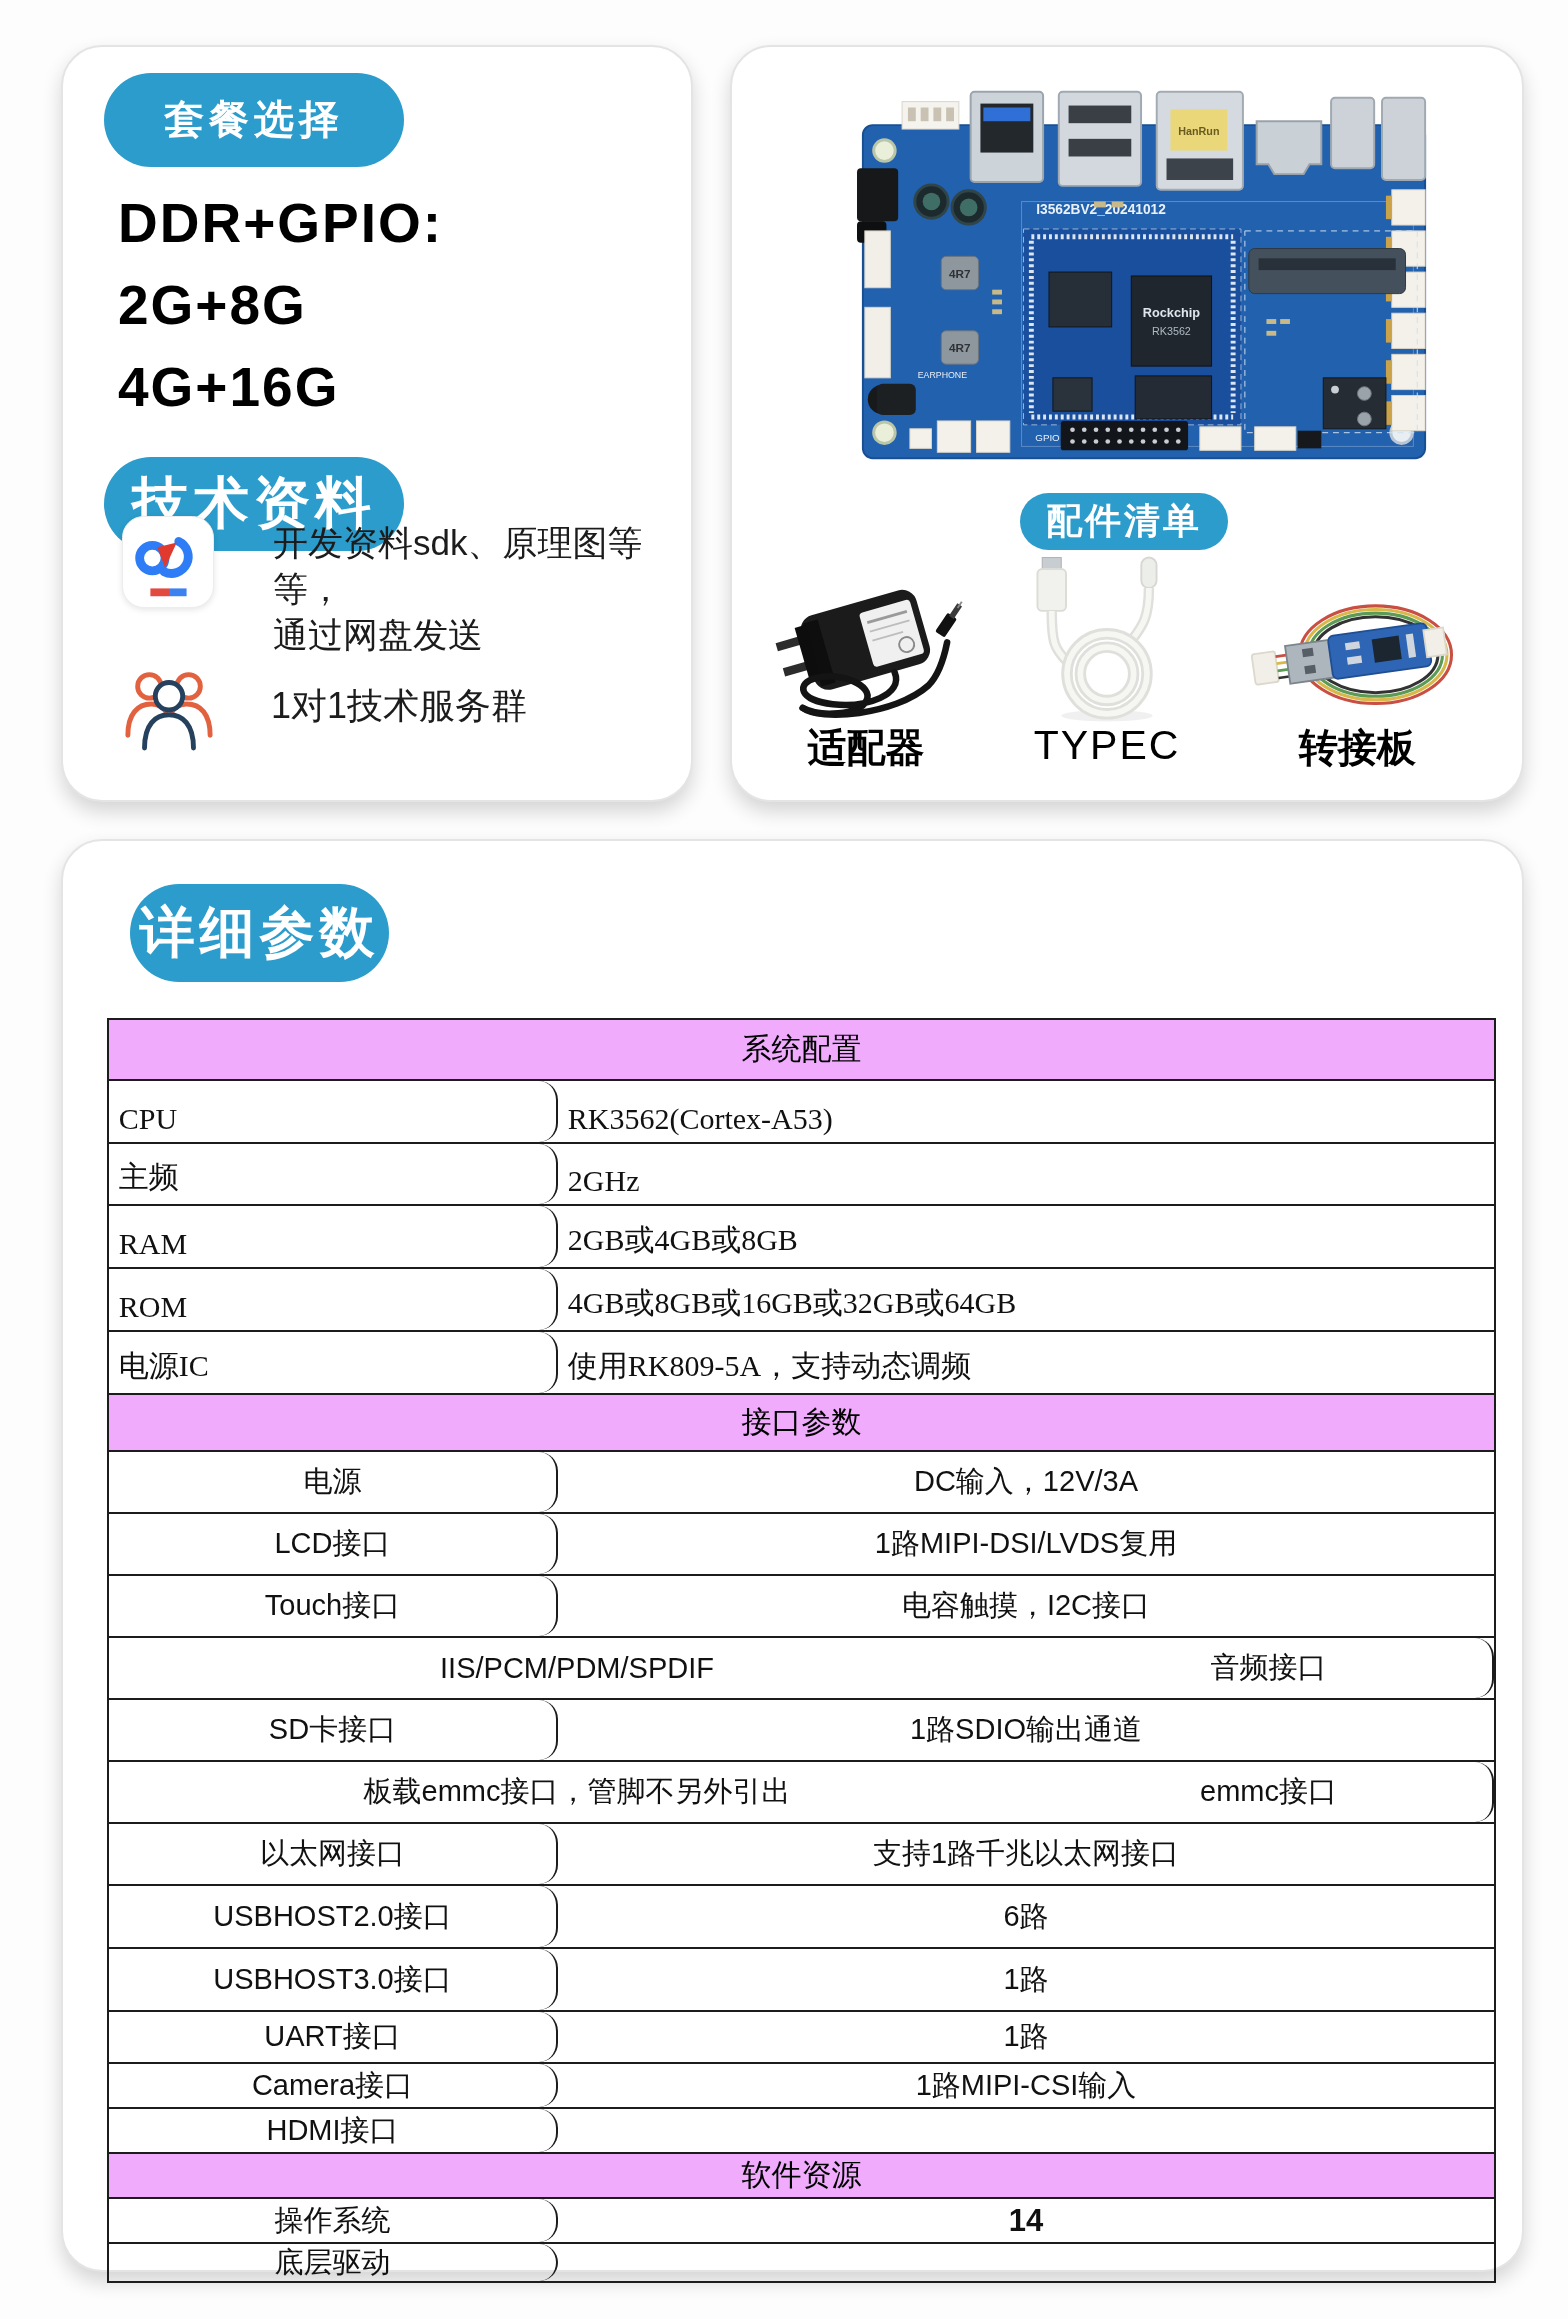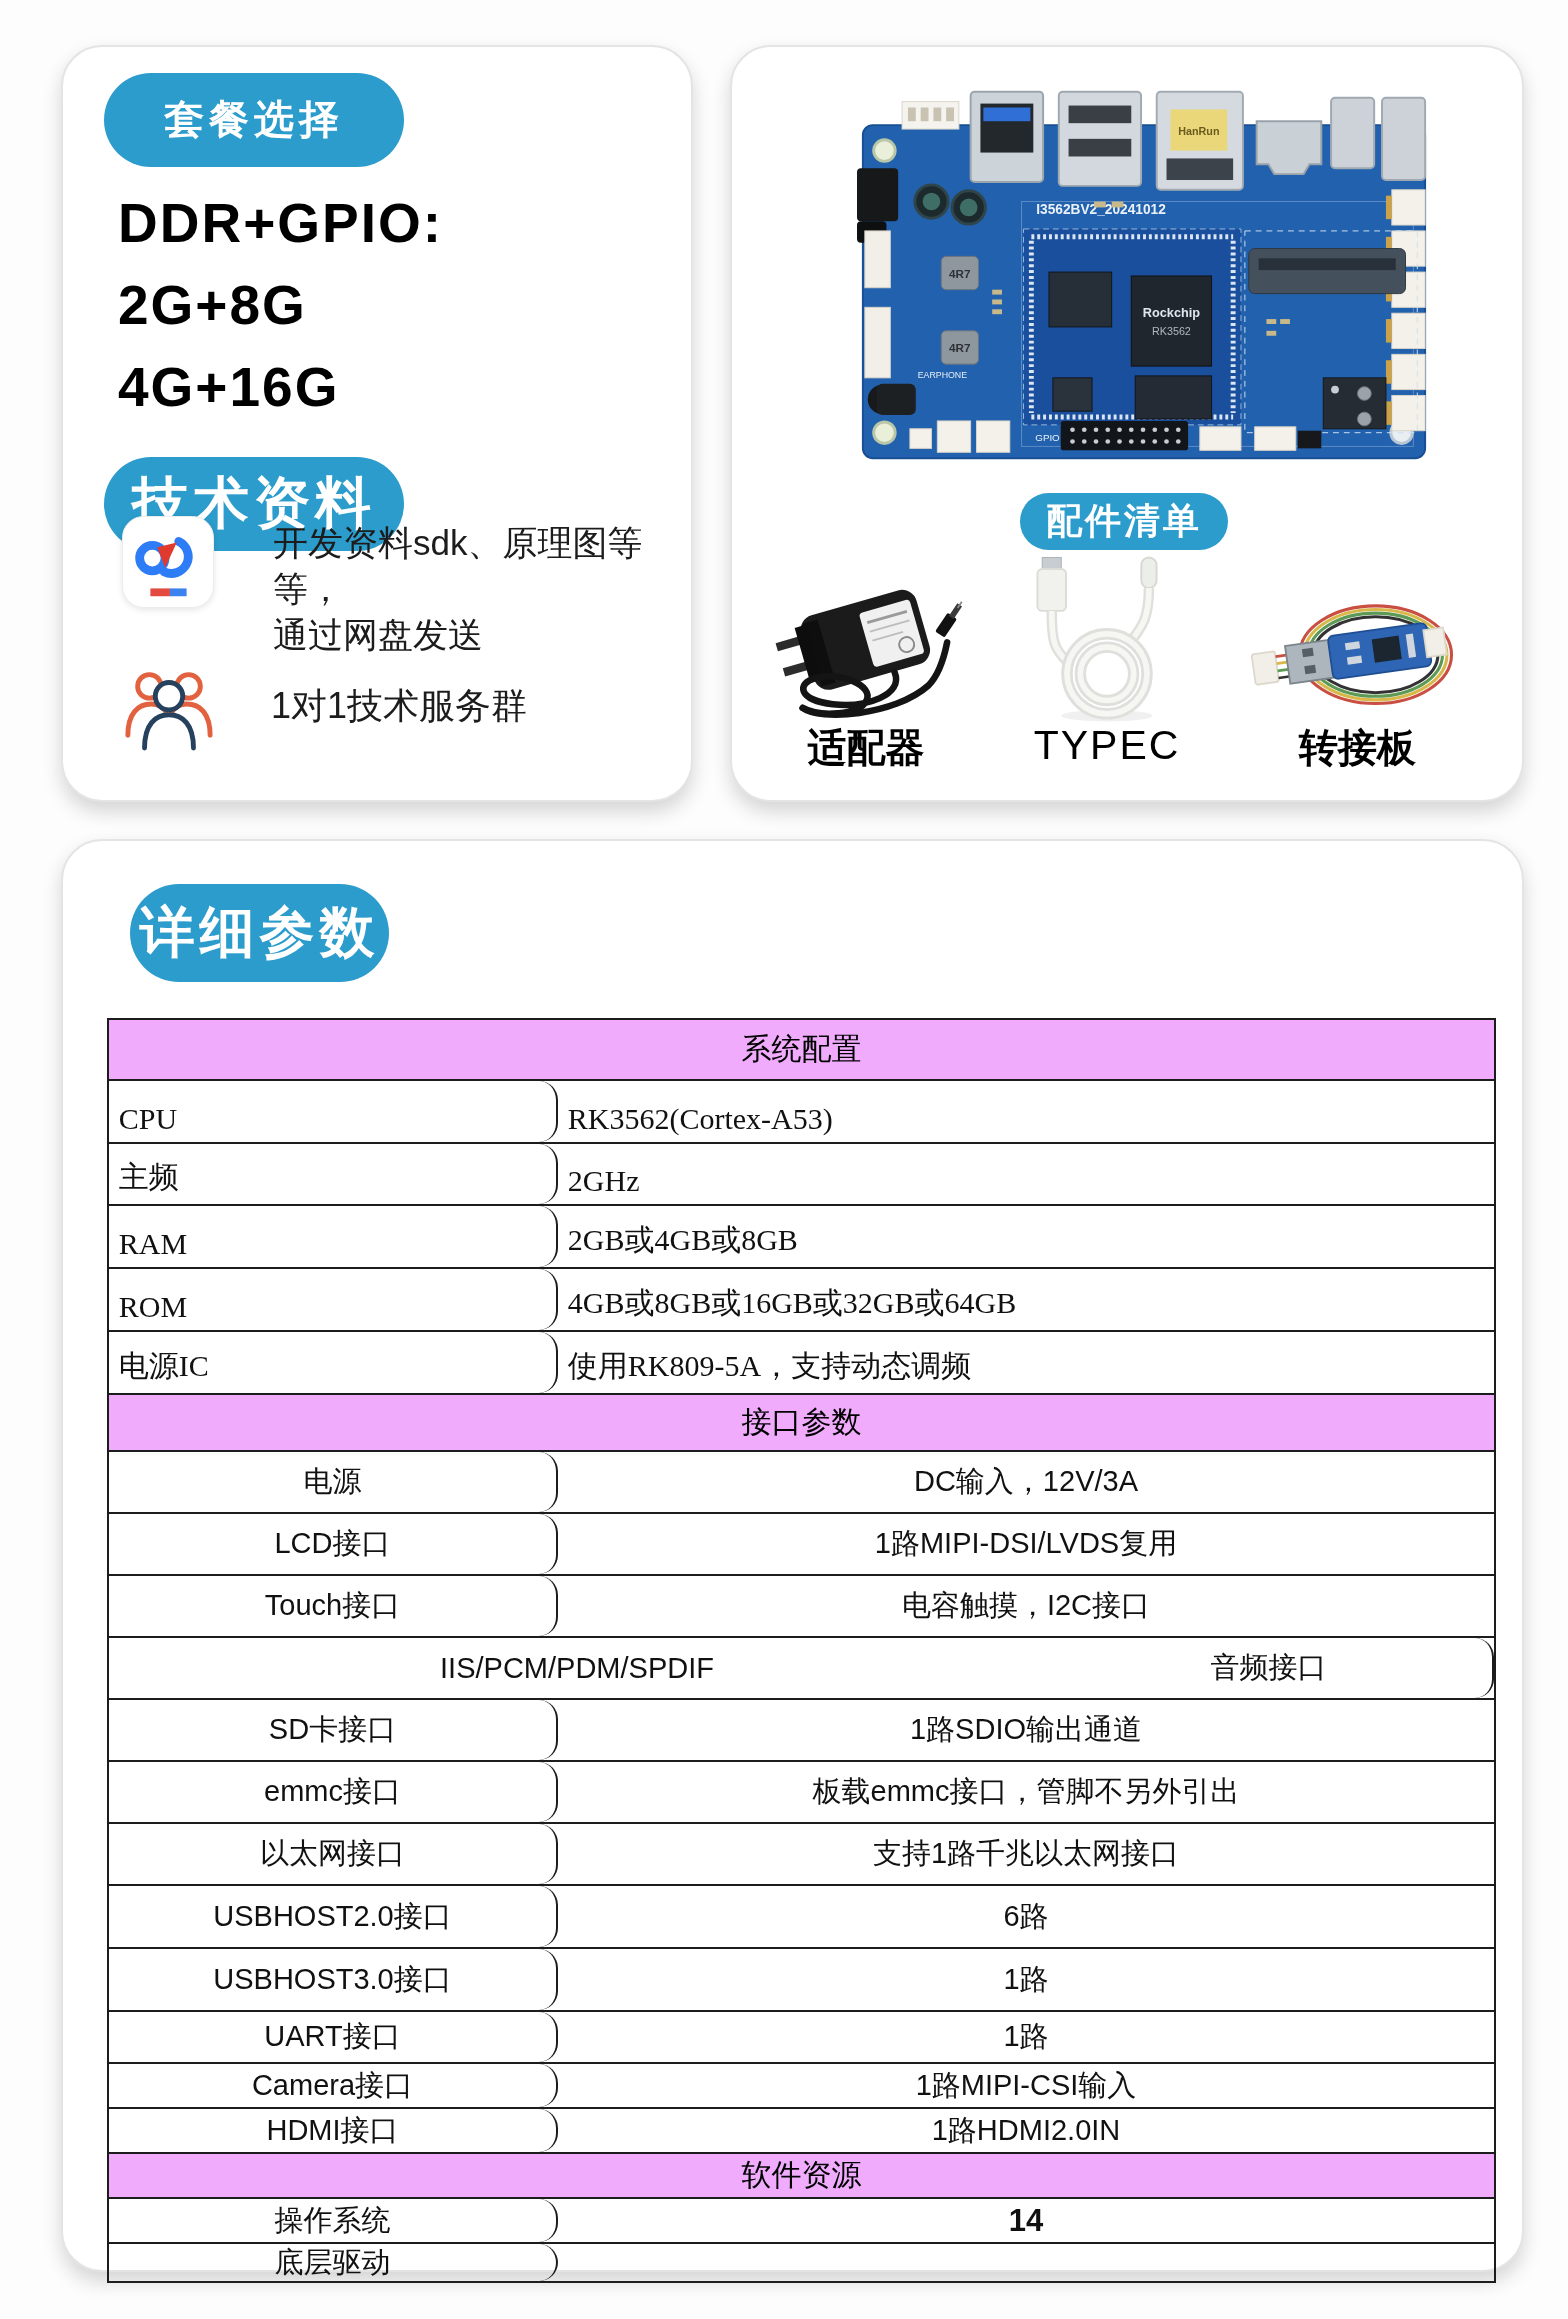--- a/index.html
+++ b/index.html
@@ -334,22 +334,22 @@
         </div>
         <div class="t-row sans" style="height: 60px;">
           <div class="cell val">IIS/PCM/PDM/SPDIF</div>
           <div class="cell name">音频接口</div>
         </div>
         <div class="t-row sans" style="height: 60px;">
           <div class="cell name">SD卡接口</div>
           <div class="cell val">1路SDIO输出通道</div>
         </div>
         <div class="t-row sans" style="height: 60px;">
+          <div class="cell val">板载emmc接口，管脚不另外引出</div>
           <div class="cell name">emmc接口</div>
-          <div class="cell val">板载emmc接口，管脚不另外引出</div>
         </div>
         <div class="t-row sans" style="height: 60px;">
           <div class="cell name">以太网接口</div>
           <div class="cell val">支持1路千兆以太网接口</div>
         </div>
         <div class="t-row sans" style="height: 61px;">
           <div class="cell name">USBHOST2.0接口</div>
           <div class="cell val">6路</div>
         </div>
         <div class="t-row sans" style="height: 61px;">
@@ -359,21 +359,20 @@
         <div class="t-row sans" style="height: 50px;">
           <div class="cell name">UART接口</div>
           <div class="cell val">1路</div>
         </div>
         <div class="t-row sans" style="height: 43px;">
           <div class="cell name">Camera接口</div>
           <div class="cell val">1路MIPI-CSI输入</div>
         </div>
         <div class="t-row sans" style="height: 43px;">
           <div class="cell name">HDMI接口</div>
-          <div class="cell val">1路HDMI2.0IN</div>
         </div>
         <div class="t-head sans" style="height: 43px;">软件资源</div>
         <div class="t-row sans" style="height: 43px;">
           <div class="cell name">操作系统</div>
           <div class="cell val bold">14</div>
         </div>
         <div class="t-row sans" style="height: 37px;">
           <div class="cell name">底层驱动</div>
           <div class="cell val"></div>
         </div>

